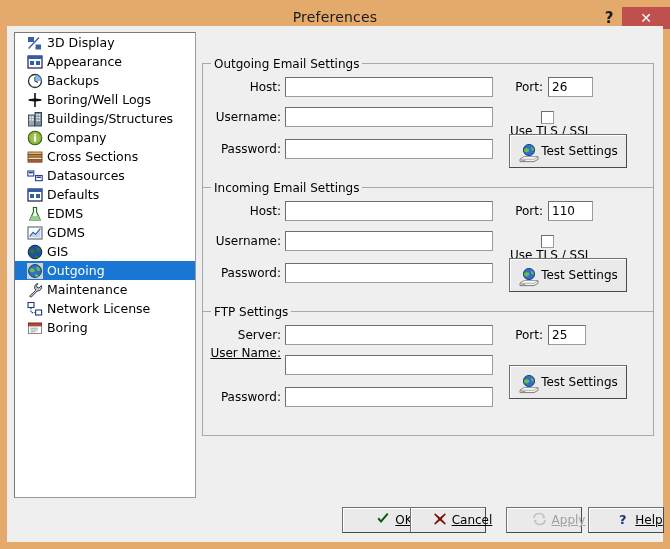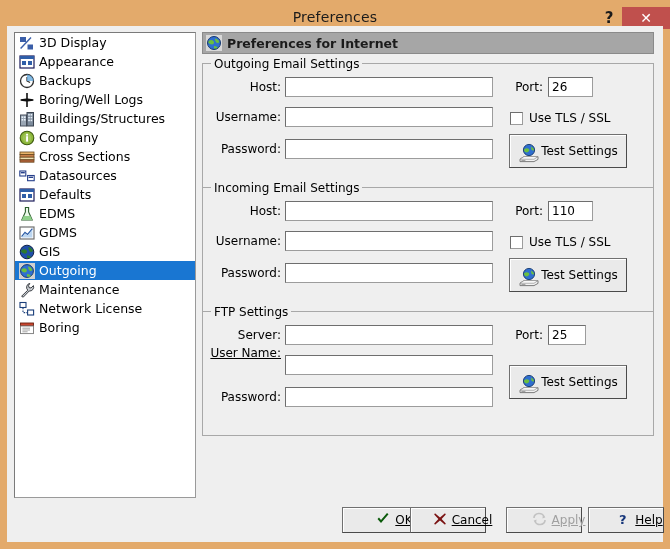--- a/index.html
+++ b/index.html
@@ -82,21 +82,21 @@
     border: 1px solid #9a9a9a;
     border-top-color: #7a7a7a;
     border-left-color: #7a7a7a;
     box-sizing: border-box;
     overflow: hidden;
   }
   .side-item {
     position: relative;
     height: 19px;
     line-height: 19px;
-    padding-left: 4px;
+    padding-left: 12px;
     white-space: nowrap;
     font-size: 12.5px;
     color: #000000;
     display: flex;
     align-items: center;
   }
   .side-item.selected {
     background: #1976d2;
     color: #ffffff;
   }
@@ -180,20 +180,21 @@
     padding: 7px 3px;
     line-height: 18px;
     outline: none;
   }
   .checkrow {
     position: absolute;
     display: flex;
     align-items: center;
     font-size: 12px;
     white-space: nowrap;
+    flex-direction: column;
   }
   .checkbox {
     width: 13px; height: 13px;
     background: #ffffff;
     border: 1px solid #9c9c9c;
     border-top-color: #6e6e6e;
     border-left-color: #6e6e6e;
     box-sizing: border-box;
     margin-right: 6px;
   }
@@ -387,33 +388,20 @@
         <div class="side-item">
           <span class="ico"><svg width="16" height="16" viewBox="0 0 16 16">
               <rect x="1.5" y="3" width="13" height="3" fill="#c9452f" stroke="#6a2010" stroke-width="0.9"></rect>
               <rect x="1.5" y="6" width="13" height="7.6" fill="#ffffff" stroke="#7a7a7a" stroke-width="0.9"></rect>
               <path d="M3.4 8.2 L11 8.2 M3.4 10 L11 10 M3.4 11.8 L8.6 11.8" stroke="#9a9a9a" stroke-width="0.9"></path>
             </svg></span>
           <span class="side-label">Boring</span>
         </div>
       </div>
 
-    <div id="pane-header">
-      <span class="ico">
-        <svg width="16" height="16" viewBox="0 0 16 16">
-          <rect x="0" y="0" width="16" height="16" fill="#d8d8d8"></rect>
-          <circle cx="8" cy="8" r="6.5" fill="#2f6fd0"></circle>
-          <path d="M2.2 6.5 Q5 4 7.5 6 Q9 8.5 6 9.5 Q3.5 9.5 2.2 7.5 Z" fill="#6bbf3f"></path>
-          <path d="M9 3.5 Q12.5 4 13.4 7 Q11.5 9 9.8 7 Q8.8 5 9 3.5 Z" fill="#6bbf3f"></path>
-          <path d="M8 11 Q11 11 12 13 Q10 14.3 8 13.6 Z" fill="#6bbf3f"></path>
-          <circle cx="8" cy="8" r="6.5" fill="none" stroke="#14386e" stroke-width="1"></circle>
-        </svg>
-      </span>
-      <span id="pane-header-text">Preferences for Internet</span>
-    </div>
 
     <div class="groupbox" style="top:37px; height:125px;">
       <span class="group-title">Outgoing Email Settings</span>
 
       <span class="field-label" style="left:10px; top:16px; width:68px;">Host:</span>
       <input class="text-input" style="left: 82px; top: 13px; width: 208px; height: 20px;" value="">
 
       <span class="field-label" style="left:300px; top:16px; width:40px;">Port:</span>
       <input class="port-input" style="left: 345px; top: 13px; width: 45px; height: 20px;" value="26">
 

